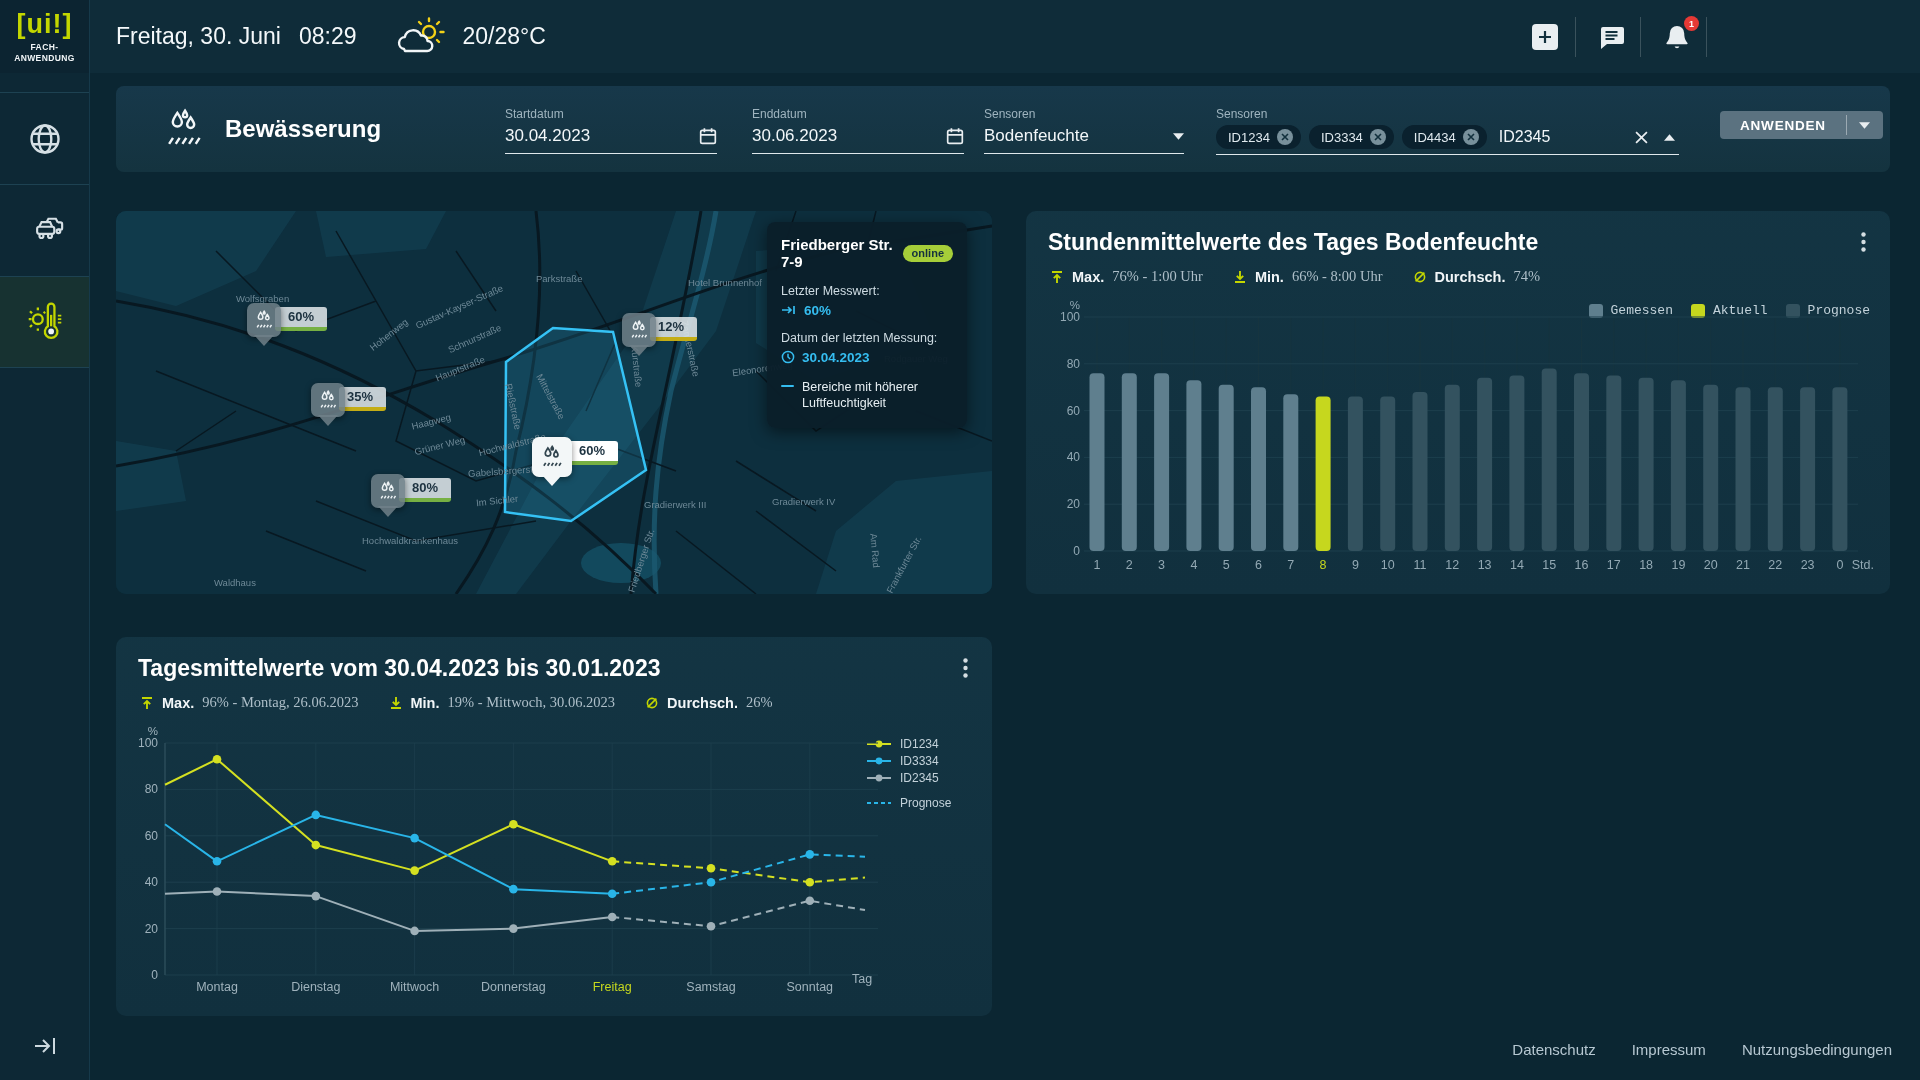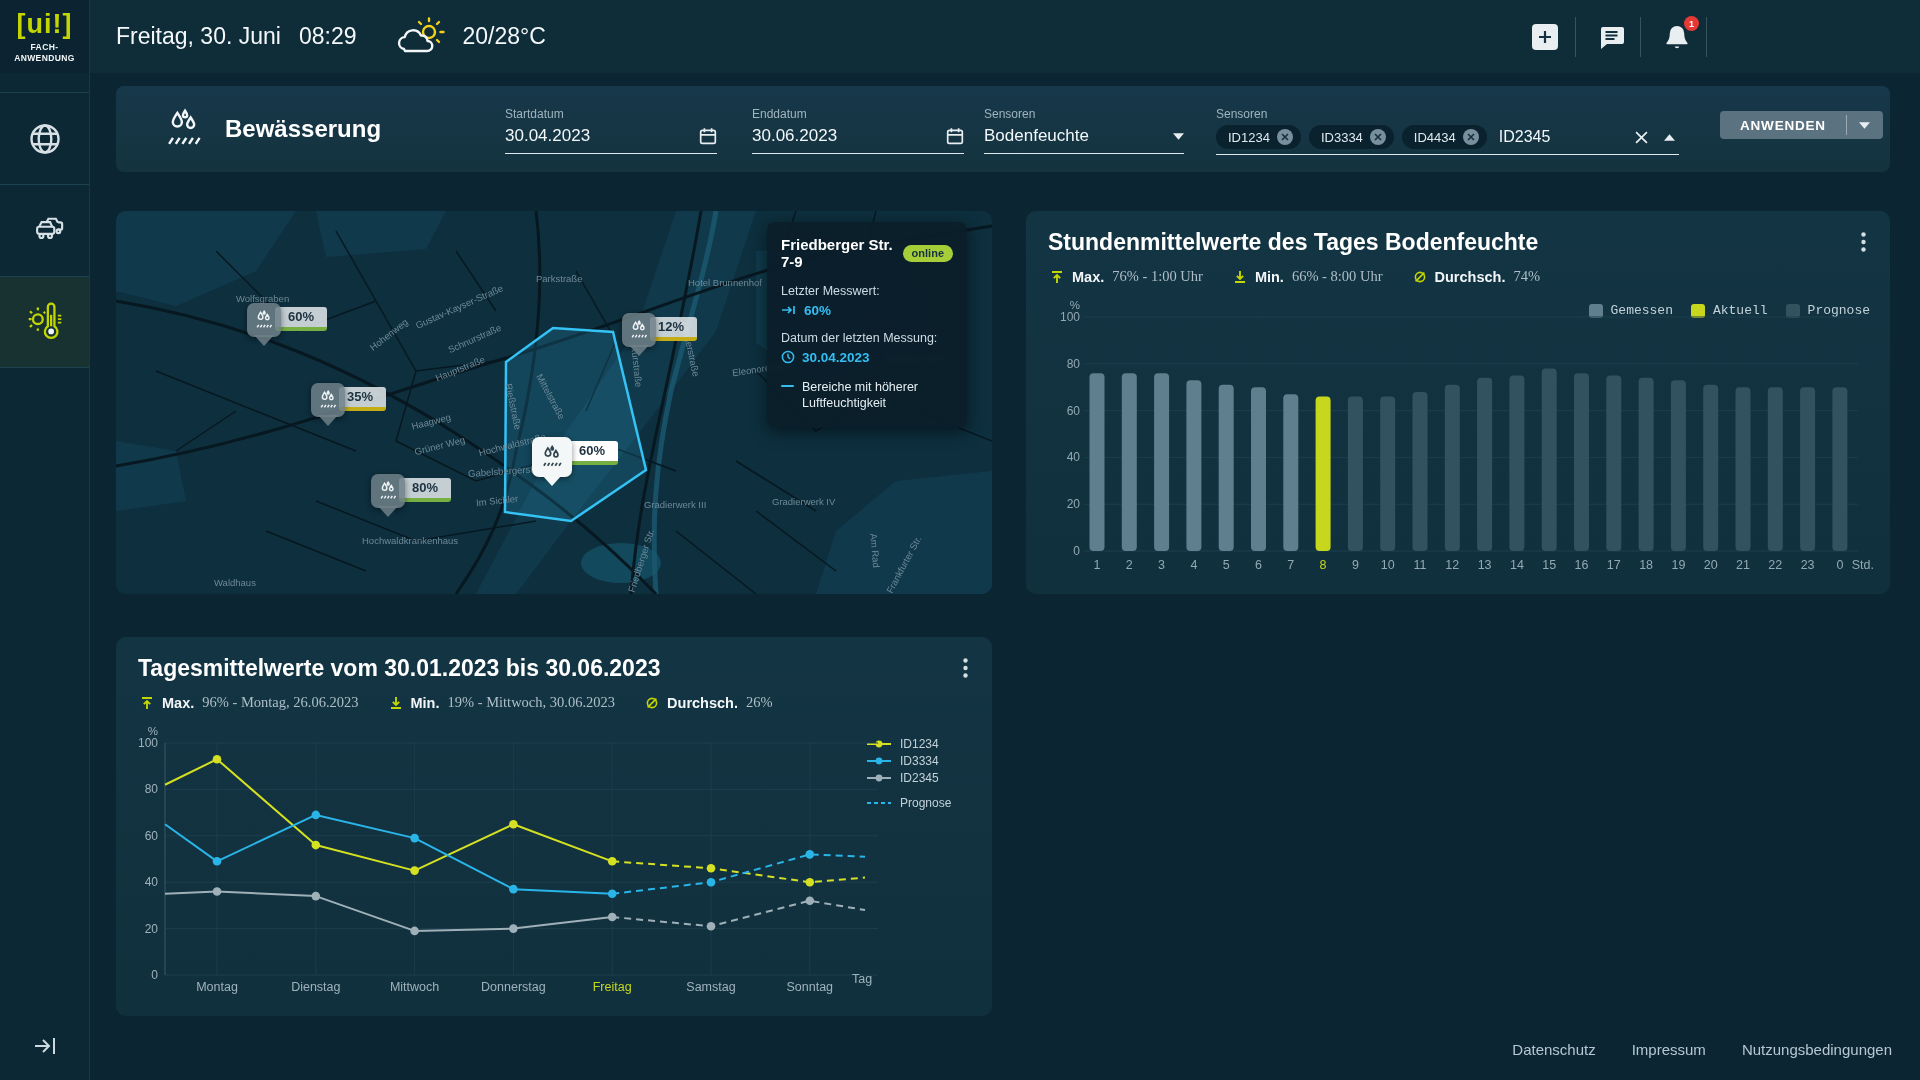--- a/index.html
+++ b/index.html
@@ -591,21 +591,21 @@
           <text x="40" y="113.6" text-anchor="end" font-size="12" fill="#93a9b4">60</text>
           <text x="40" y="66.79999999999998" text-anchor="end" font-size="12" fill="#93a9b4">80</text>
           <text x="40" y="20" text-anchor="end" font-size="12" fill="#93a9b4">100</text>
           <text x="40" y="8" text-anchor="end" font-size="11.5" fill="#93a9b4">%</text>
           <text x="834" y="268" text-anchor="end" font-size="12.5" fill="#93a9b4">Std.</text>
         </svg>
     </section>
 
     <section class="card day-card">
       <div class="card-title-row">
-        <span class="card-title">Tagesmittelwerte vom 30.01.2023 bis 30.06.2023</span>
+        <span class="card-title">Tagesmittelwerte vom 30.04.2023 bis 30.01.2023</span>
         <span class="kebab">
           <svg width="5" height="20" viewBox="0 0 5 20" fill="#d5dee2">
               <circle cx="2.5" cy="2.5" r="2.2"></circle>
               <circle cx="2.5" cy="10" r="2.2"></circle>
               <circle cx="2.5" cy="17.5" r="2.2"></circle>
             </svg>
         </span>
       </div>
       <div class="stats-row">
         <span class="stat">

